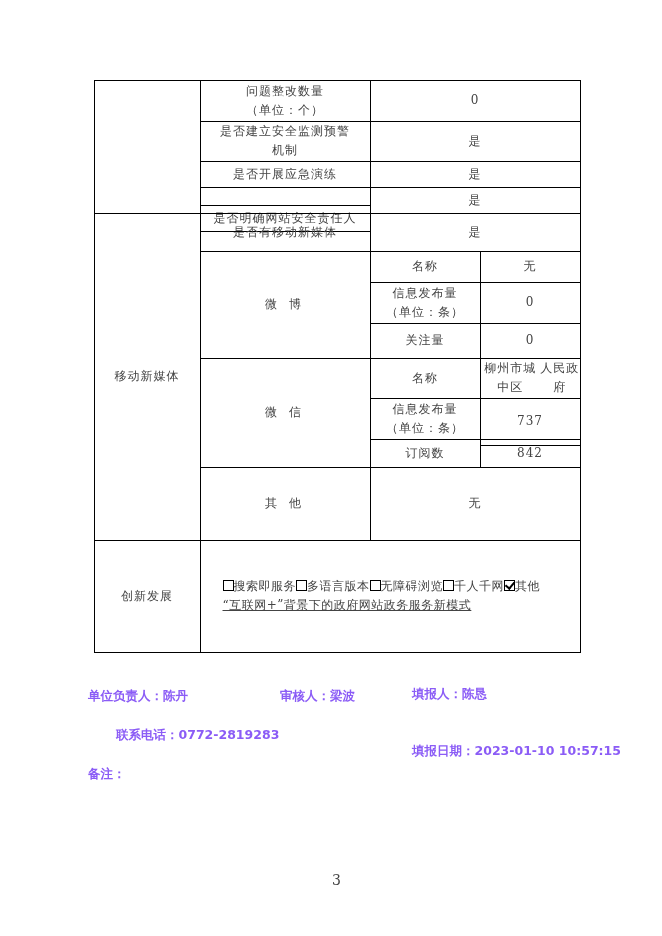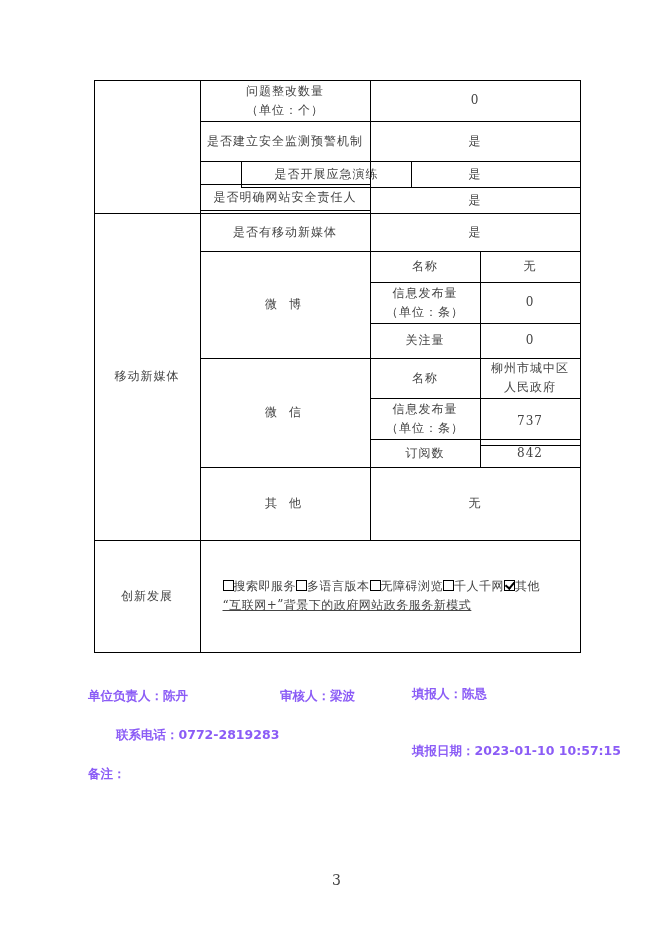--- a/index.html
+++ b/index.html
@@ -26,51 +26,51 @@
 <div class="tbl">
 
   <div class="cell" style="left:0;top:0;width:107px;height:134px;"></div>
 
   <div class="cell" style="left:106px;top:0;width:171px;height:42px;flex-direction:column;">
     <span>问题整改数量</span>
     <span>（单位：个）</span>
   </div>
   <div class="cell" style="left:276px;top:0;width:211px;height:42px;">0</div>
 
-  <div class="cell" style="left:106px;top:41px;width:171px;height:41px;flex-direction:row;">
+  <div class="cell" style="left:106px;top:41px;width:171px;height:41px;flex-direction:column;">
     <span>是否建立安全监测预警</span>
     <span>机制</span>
   </div>
   <div class="cell" style="left:276px;top:41px;width:211px;height:41px;">是</div>
 
-  <div class="cell" style="left:106px;top:81px;width:171px;height:27px;margin-left:41px;">是否开展应急演练</div>
+  <div class="cell" style="left:106px;top:81px;width:171px;height:27px;">是否开展应急演练</div>
   <div class="cell" style="left:276px;top:81px;width:211px;height:27px;">是</div>
 
-  <div class="cell" style="left:106px;top:104px;width:171px;height:27px;">是否明确网站安全责任人</div>
+  <div class="cell" style="left:106px;top:125px;width:171px;height:27px;">是否明确网站安全责任人</div>
   <div class="cell" style="left:276px;top:107px;width:211px;height:27px;">是</div>
 
   <div class="cell" style="left:0;top:133px;width:107px;height:328px;">移动新媒体</div>
 
   <div class="cell" style="left:106px;top:133px;width:171px;height:39px;">是否有移动新媒体</div>
   <div class="cell" style="left:276px;top:133px;width:211px;height:39px;">是</div>
 
   <div class="cell" style="left:106px;top:171px;width:171px;height:108px;letter-spacing:4px;">微 博</div>
   <div class="cell" style="left:276px;top:171px;width:111px;height:32px;">名称</div>
   <div class="cell" style="left:386px;top:171px;width:101px;height:32px;">无</div>
   <div class="cell" style="left:276px;top:202px;width:111px;height:42px;flex-direction:column;">
     <span>信息发布量</span>
     <span>（单位：条）</span>
   </div>
   <div class="cell" style="left:386px;top:202px;width:101px;height:42px;">0</div>
   <div class="cell" style="left:276px;top:243px;width:111px;height:36px;">关注量</div>
   <div class="cell" style="left:386px;top:243px;width:101px;height:36px;">0</div>
 
   <div class="cell" style="left:106px;top:278px;width:171px;height:110px;letter-spacing:4px;">微 信</div>
   <div class="cell" style="left:276px;top:278px;width:111px;height:41px;">名称</div>
-  <div class="cell" style="left:386px;top:278px;width:101px;height:41px;flex-direction:column;">
+  <div class="cell" style="left:386px;top:278px;width:101px;height:41px;">
     <span>柳州市城中区</span>
     <span>人民政府</span>
   </div>
   <div class="cell" style="left:276px;top:318px;width:111px;height:42px;flex-direction:column;">
     <span>信息发布量</span>
     <span>（单位：条）</span>
   </div>
   <div class="cell" style="left:386px;top:318px;width:101px;height:48px;">737</div>
   <div class="cell" style="left:276px;top:359px;width:111px;height:29px;">订阅数</div>
   <div class="cell" style="left:386px;top:359px;width:101px;height:29px;">842</div>

